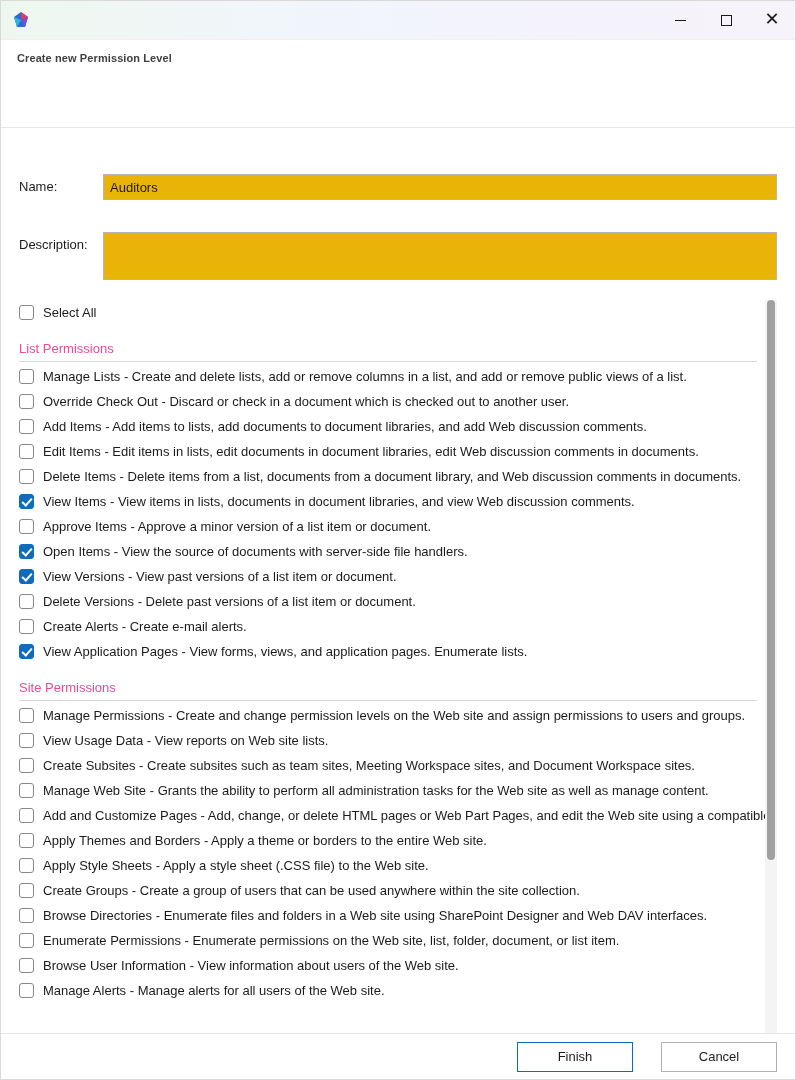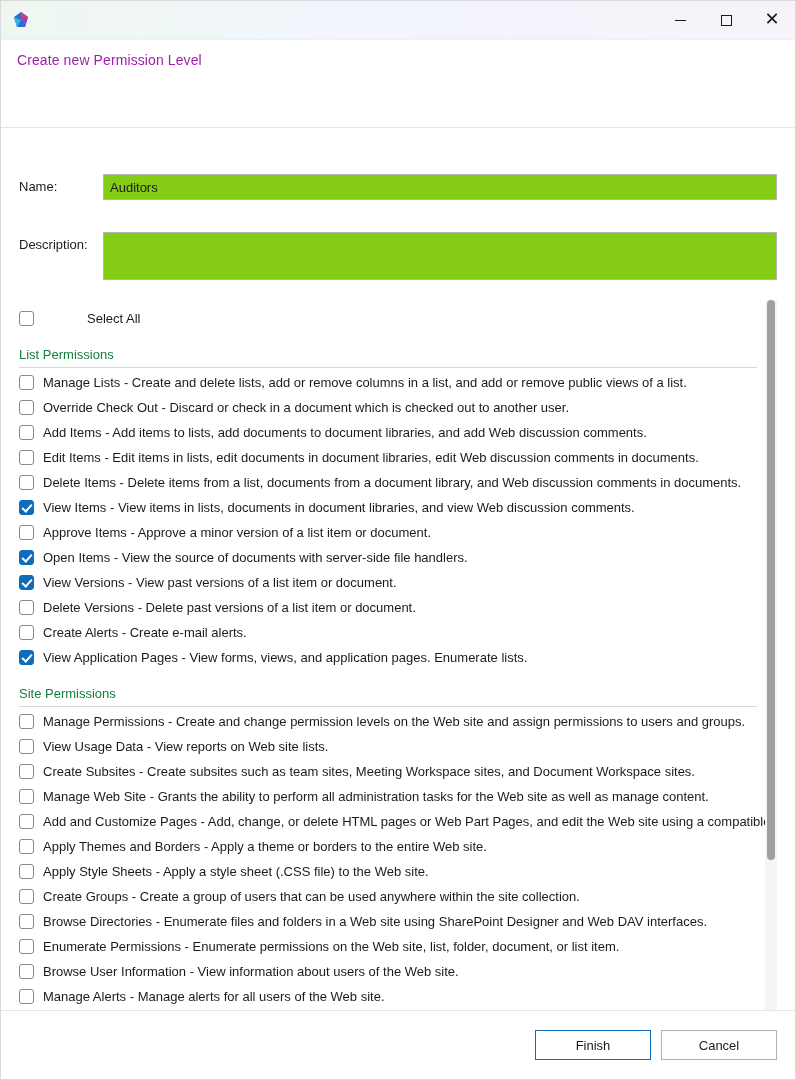--- a/index.html
+++ b/index.html
@@ -84,23 +84,23 @@
 
   
   .dialog-header {
     flex: 0 0 auto;
     padding: 12px 16px 0 16px;
     height: 88px;
     box-sizing: border-box;
     border-bottom: 1px solid #e6e6e6;
   }
   .dialog-title {
-    font-size: 14px;
-    font-weight: normal;
-    color: #a21caf;
+    font-size: 11px;
+    font-weight: bold;
+    color: #404040;
     margin: 0;
     padding: 0;
     letter-spacing: 0.1px;
   }
 
   
   .form-area {
     flex: 0 0 auto;
     padding: 14px 18px 6px 18px;
   }
@@ -115,21 +115,21 @@
     flex: 0 0 84px;
     font-size: 13px;
     color: #1b1b1b;
     padding-top: 5px;
   }
   .text-input {
     flex: 1 1 auto;
     box-sizing: border-box;
     height: 26px;
     border: 1px solid #b5b5b5;
-    background: #84cc16;
+    background: #eab308;
     padding: 2px 6px;
     font-family: "Liberation Sans", sans-serif;
     font-size: 13px;
     color: #1b1b1b;
     outline: none;
   }
   .text-input.multiline {
     height: 48px;
     resize: none;
     padding-top: 4px;
@@ -179,25 +179,25 @@
     width: 4px;
     height: 8px;
     border: solid #ffffff;
     border-width: 0 2px 2px 0;
     transform: rotate(42deg);
   }
   .cb-label {
     font-size: 13px;
     color: #1b1b1b;
   }
-  .select-all-row { margin-top: 6px; gap: 44px; }
+  .select-all-row { margin-top: 0; }
 
   .section-title {
     font-size: 13px;
-    color: #15803d;
+    color: #ec4899;
     margin-top: 16px;
     margin-bottom: 2px;
     padding-bottom: 5px;
     border-bottom: 1px solid #d8d8d8;
   }
 
   
   .scrollbar {
     position: absolute;
     top: 0;
@@ -212,28 +212,28 @@
     width: 8px;
     border-radius: 4px;
     background: #a0a0a0;
     top: 0;
     height: 560px;
   }
 
   
   .footer {
     flex: 0 0 auto;
-    height: 69px;
+    height: 46px;
     box-sizing: border-box;
     border-top: 1px solid #e6e6e6;
     display: flex;
     align-items: center;
     justify-content: flex-end;
     padding-right: 18px;
-    gap: 10px;
+    gap: 28px;
     background: #ffffff;
   }
   .btn {
     width: 116px;
     height: 30px;
     box-sizing: border-box;
     border: 1px solid #b0b0b0;
     background: #ffffff;
     font-family: "Liberation Sans", sans-serif;
     font-size: 13px;

